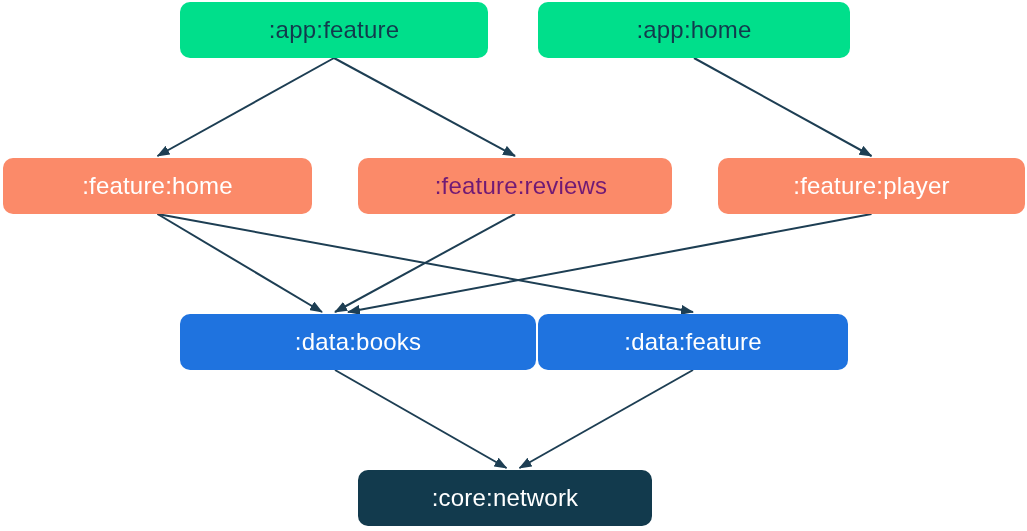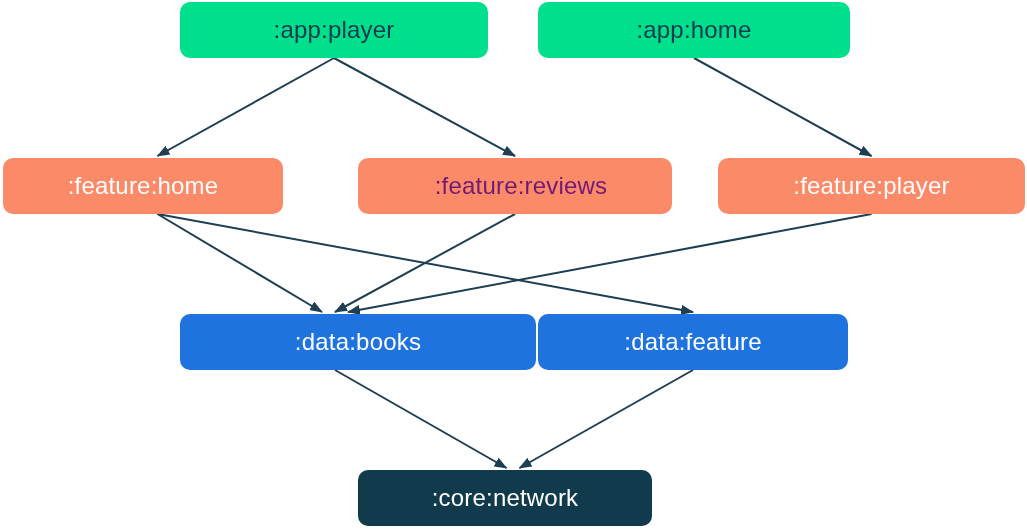--- a/index.html
+++ b/index.html
@@ -30,21 +30,21 @@
     align-items: center;
     justify-content: center;
     font-size: 24px;
     letter-spacing: 0.2px;
     box-sizing: border-box;
     white-space: nowrap;
   }
   
   .n-app-android     { left: 180px; top: 2px;   width: 308px; }
   .n-app-auto        { left: 538px; top: 2px;   width: 312px; }
-  .n-feature-home    { left: 3px;   top: 158px; width: 280px; }
+  .n-feature-home    { left: 3px;   top: 158px; width: 309px; }
   .n-feature-reviews { left: 358px; top: 158px; width: 314px; }
   .n-feature-player  { left: 718px; top: 158px; width: 307px; }
   .n-data-books      { left: 180px; top: 314px; width: 356px; justify-content: center; }
   .n-data-reviews    { left: 538px; top: 314px; width: 310px; }
   .n-core-network    { left: 358px; top: 470px; width: 294px; }
 </style>
 </head>
 <body style="background: rgb(255, 255, 255);">
 
 <div class="canvas">
@@ -59,21 +59,21 @@
       <line x1="694" y1="58" x2="871.5" y2="156" stroke="#1d3e53" stroke-width="2" marker-end="url(#arrow)"></line>
       <line x1="157.5" y1="214" x2="322" y2="312" stroke="#1d3e53" stroke-width="2" marker-end="url(#arrow)"></line>
       <line x1="515" y1="214" x2="335" y2="312" stroke="#1d3e53" stroke-width="2" marker-end="url(#arrow)"></line>
       <line x1="871.5" y1="214" x2="348" y2="312" stroke="#1d3e53" stroke-width="2" marker-end="url(#arrow)"></line>
       <line x1="157.5" y1="214" x2="693" y2="312" stroke="#1d3e53" stroke-width="2" marker-end="url(#arrow)"></line>
       <line x1="335" y1="370" x2="506.5" y2="468" stroke="#1d3e53" stroke-width="2" marker-end="url(#arrow)"></line>
       <line x1="693" y1="370" x2="519.5" y2="468" stroke="#1d3e53" stroke-width="2" marker-end="url(#arrow)"></line>
     </svg>
 
   <div class="node n-app-android" style="background: rgb(0, 223, 139); color: rgb(18, 58, 77);">
-    <span>:app:player</span>
+    <span>:app:feature</span>
   </div>
 
   <div class="node n-app-auto" style="background: rgb(0, 223, 139); color: rgb(18, 58, 77);">
     <span>:app:home</span>
   </div>
 
   <div class="node n-feature-home" style="background: rgb(251, 138, 105); color: rgb(255, 255, 255);">
     <span>:feature:home</span>
   </div>
 

